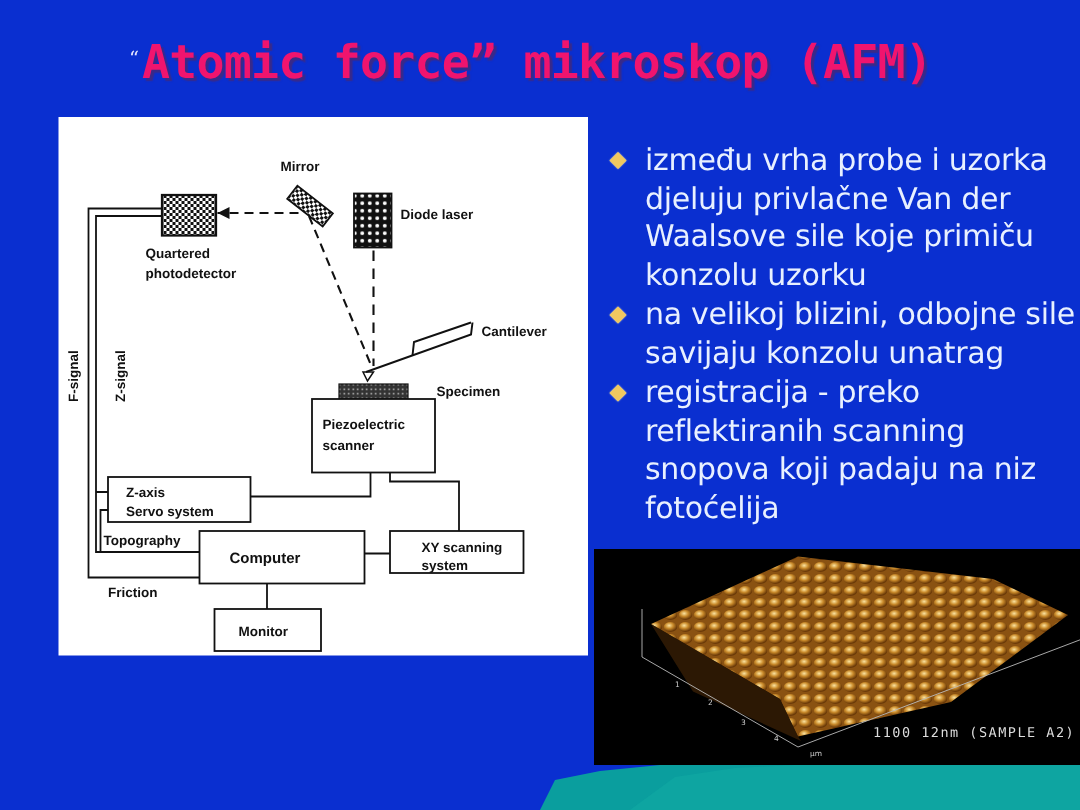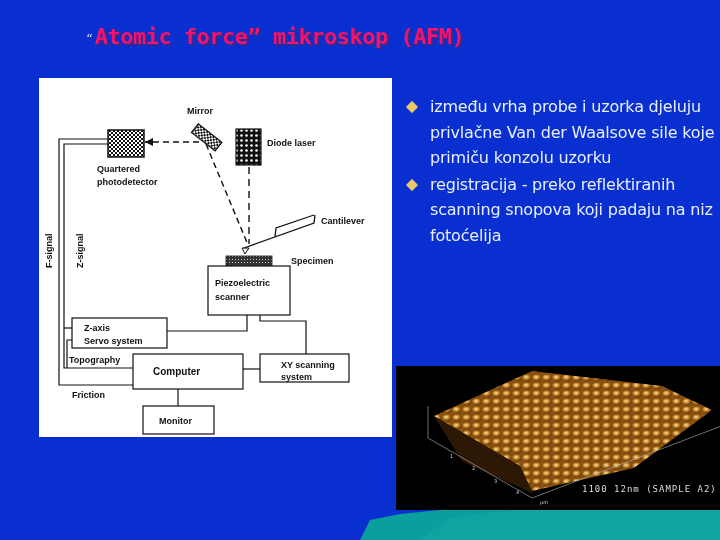--- a/index.html
+++ b/index.html
@@ -10,21 +10,21 @@
     position: relative;
   }
   .slide { position: absolute; inset: 0; width: 720px; height: 540px; background: #0a2fd0; }
 
   
   .title-wrap { position: absolute; left: 86px; top: 24px; height: 50px; display: flex; align-items: flex-start; }
   .title-quote { color: #e6e6ff; font-size: 13px; font-family: "DejaVu Serif", serif; margin-top: 8px; margin-right: 2px; }
   .title {
     color: #f0146e;
     font-family: "DejaVu Sans Mono", monospace;
-    font-size: 22px;
+    font-size: 31px;
     letter-spacing: -0.5px;
     text-shadow: 2px 2px 1px #3a2a88;
     white-space: nowrap;
   }
 
   
   .diagram {
     position: absolute; left: 39px; top: 78px; width: 353px; height: 359px;
     background: #ffffff;
   }
@@ -34,21 +34,21 @@
   
   .bullets { position: absolute; left: 404px; top: 94px; width: 316px; }
   .bullet { display: flex; align-items: flex-start; margin-bottom: 1px; }
   .bullet-icon {
     width: 8px; height: 8px; background: #f0c860;
     transform: rotate(45deg); margin: 9px 14px 0 4px; flex: 0 0 auto;
     box-shadow: 0 0 1px #fff4c0;
   }
   .bullet-text {
     color: #e8f0ff; font-family: "DejaVu Sans", sans-serif;
-    font-size: 16px; line-height: 25.5px; letter-spacing: -0.2px;
+    font-size: 20px; line-height: 25.5px; letter-spacing: -0.2px;
   }
 
   
   .afm {
     position: absolute; left: 396px; top: 366px; width: 376px; height: 144px;
     background: #000;
     overflow: hidden;
   }
   .afm svg { width: 100%; height: 100%; display: block; }
   .afm-caption { position: absolute; left: 186px; bottom: 16px; color: #ddd; font-family: "DejaVu Sans Mono", monospace; font-size: 9px; letter-spacing: 1px; white-space: nowrap; }
@@ -148,20 +148,24 @@
       <line x1="139" y1="311" x2="139" y2="328" stroke="#111" stroke-width="1.2"></line>
       <rect x="104" y="328" width="71" height="28" fill="#fff" stroke="#111" stroke-width="1.2"></rect>
       <text class="dlabel" x="120" y="346">Monitor</text>
     </svg>
   </div>
 
   <div class="bullets">
     <div class="bullet">
       <span class="bullet-icon"></span>
       <span class="bullet-text">između vrha probe i uzorka djeluju privlačne Van der Waalsove sile koje primiču konzolu uzorku</span>
+    </div>
+    <div class="bullet">
+      <span class="bullet-icon"></span>
+      <span class="bullet-text">na velikoj blizini, odbojne sile savijaju konzolu unatrag</span>
     </div>
     <div class="bullet">
       <span class="bullet-icon"></span>
       <span class="bullet-text">registracija - preko reflektiranih scanning snopova koji padaju na niz fotoćelija</span>
     </div>
   </div>
 
   <div class="teal">
     <svg viewBox="0 0 360 40" preserveAspectRatio="none">
       <path d="M0,40 L10,20 L40,14 L80,10 L120,4 L150,8 L180,2 L210,0 L360,0 L360,40 Z" fill="#0a9e9e"></path>

